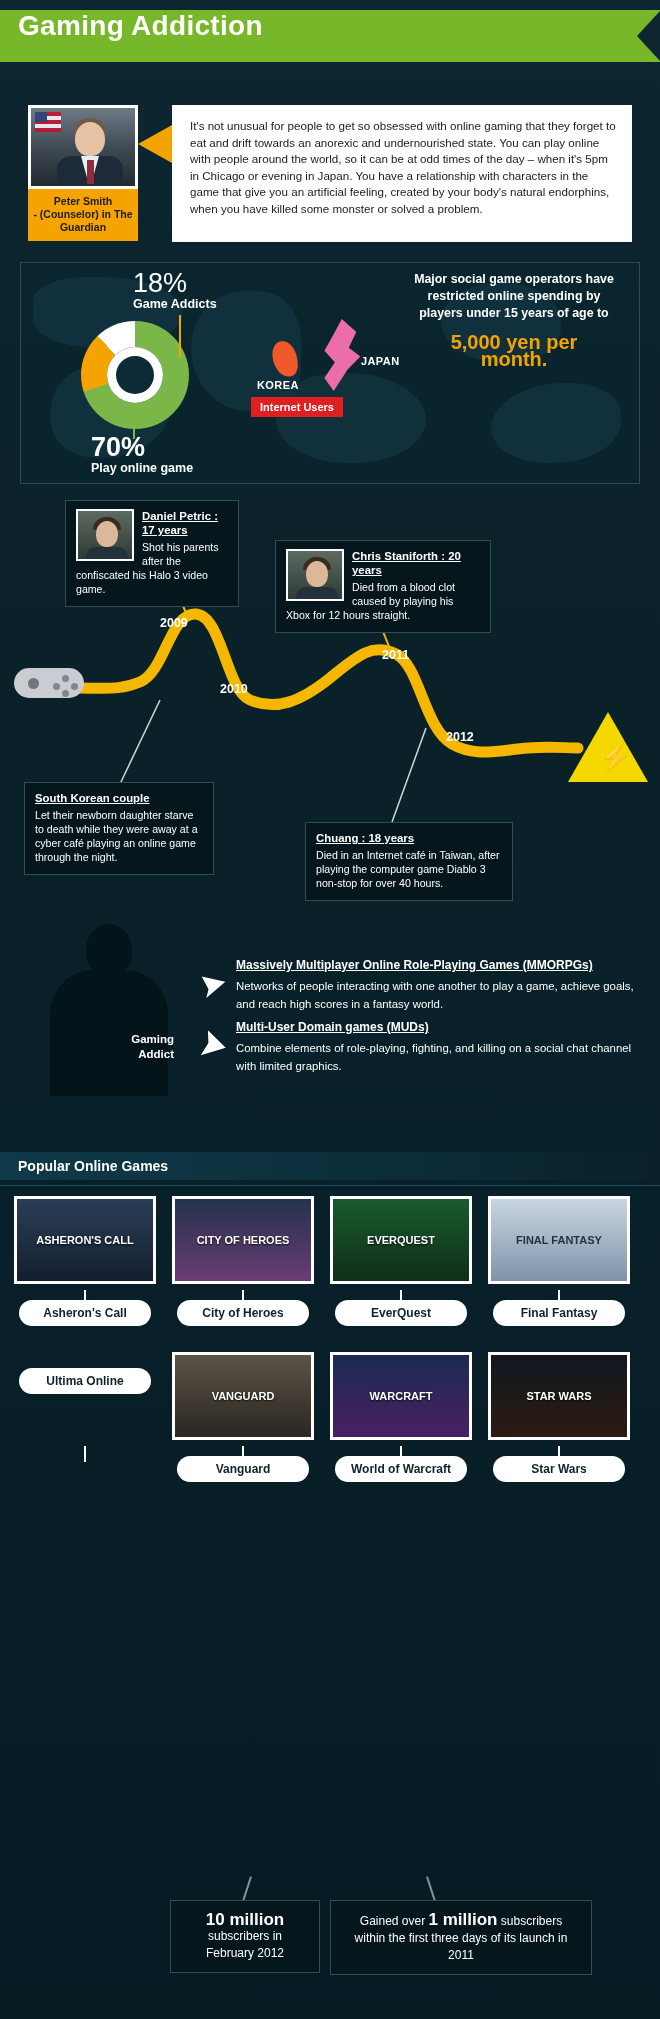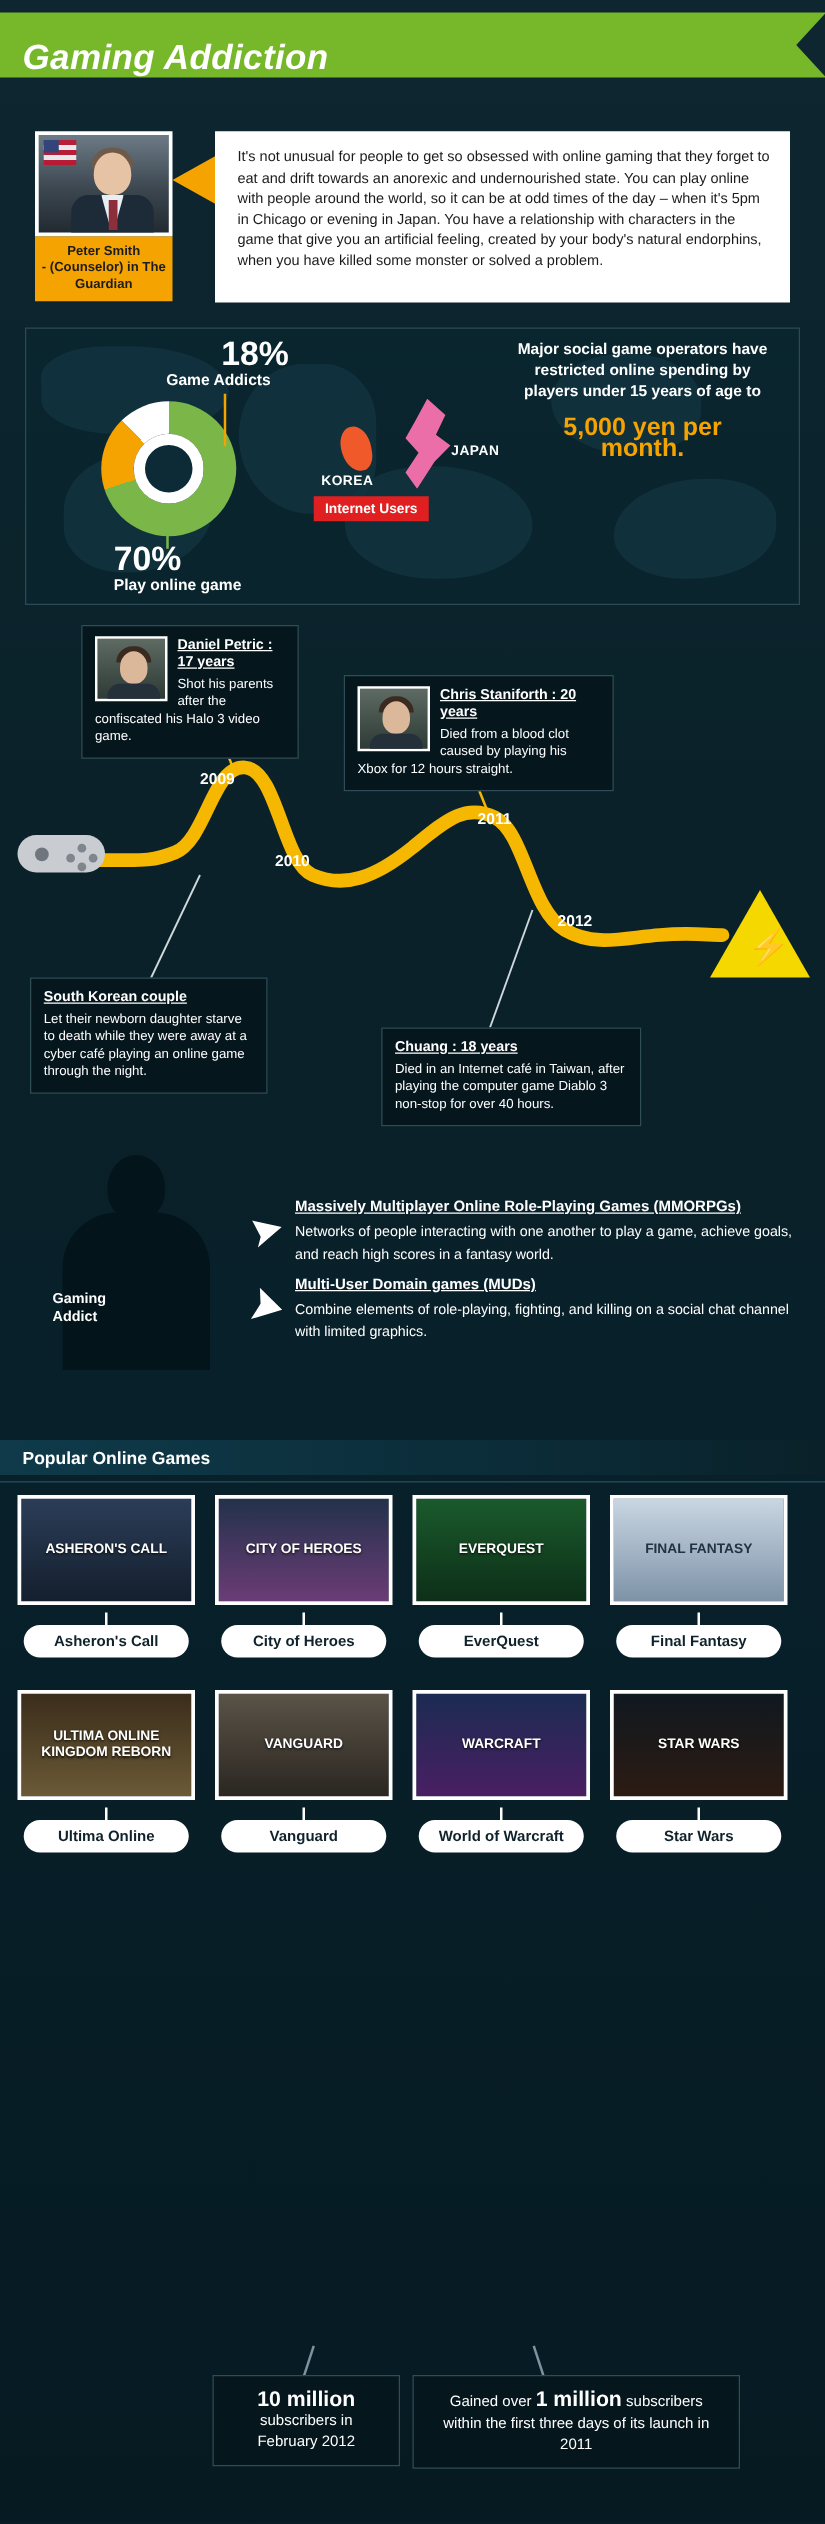--- a/index.html
+++ b/index.html
@@ -20,22 +20,21 @@
     background: linear-gradient(180deg,#0d2630 0%, #0a2129 35%, #08202a 60%, #061a22 100%);
   }
 
   
   .header {
     position: absolute;
     top: 10px; left: 0;
     width: 660px; height: 52px;
     background: #76b82a;
     display: flex;
-    align-items: flex-end;
-    font-style: italic;
+    align-items: flex-start;
   }
   .header-title {
     font-size: 28px;
     font-weight: bold;
     color: #ffffff;
     padding-left: 18px;
     letter-spacing: 0.3px;
   }
   .header-notch {
     position: absolute;
@@ -161,21 +160,21 @@
     content:"";
     position:absolute; left:26px; top:26px;
     width:56px; height:56px; border-radius:50%;
     background:#0c2b36;
     box-shadow: inset 0 0 0 9px #ffffff;
   }
   .stat-top {
     position:absolute; left:112px; top:6px;
     width:180px; text-align:left;
   }
-  .stat-top .big { font-size:27px; font-weight:bold; line-height:28px;margin-left:44px; }
+  .stat-top .big { font-size:27px; font-weight:normal; line-height:28px; }
   .stat-top .sub { font-size:12.5px; font-weight:bold; }
   .stat-bottom {
     position:absolute; left:70px; top:170px;
     width:200px; text-align:left;
   }
   .stat-bottom .big { font-size:27px; font-weight:bold; line-height:28px; }
   .stat-bottom .sub { font-size:12.5px; font-weight:bold; }
   .leader-v {
     position:absolute; background:#7ab648;
   }
@@ -286,21 +285,21 @@
     position:absolute; left:44px; top:0; width:46px; height:52px; border-radius:50% 50% 44% 44%;
     background:#04141b;
   }
   .sil-body {
     position:absolute; left:8px; top:46px; width:118px; height:126px;
     background:#04141b;
     border-radius:44px 44px 0 0;
   }
   .sil-label {
     position:absolute; left:42px; top:112px; width:132px;
-    text-align:left; font-size:11.5px; font-weight:bold; line-height:15px;
+    text-align:right; font-size:11.5px; font-weight:bold; line-height:15px;
   }
   .arrow {
     position:absolute; width:46px; height:34px;
   }
   .arrow svg { display:block; }
   .a1 { left:182px; top:48px; }
   .a2 { left:182px; top:110px; }
 
   .mm-block { position:absolute; left:236px; width:400px; }
   .mm1 { top:38px; }
@@ -566,23 +565,20 @@
   </div>
   <div class="game g4">
     <div class="game-thumb art-d">
       <div class="tt" style="color:#223344;text-shadow:none;">FINAL FANTASY</div>
     </div>
     <div class="pill-stem"></div>
     <div class="game-pill">Final Fantasy</div>
   </div>
 
   <div class="game g5">
-    <div class="game-thumb art-e">
-      <div class="tt">ULTIMA ONLINE KINGDOM REBORN</div>
-    </div>
     <div class="pill-stem"></div>
     <div class="game-pill">Ultima Online</div>
   </div>
   <div class="game g6">
     <div class="game-thumb art-f">
       <div class="tt">VANGUARD</div>
     </div>
     <div class="pill-stem"></div>
     <div class="game-pill">Vanguard</div>
   </div>

